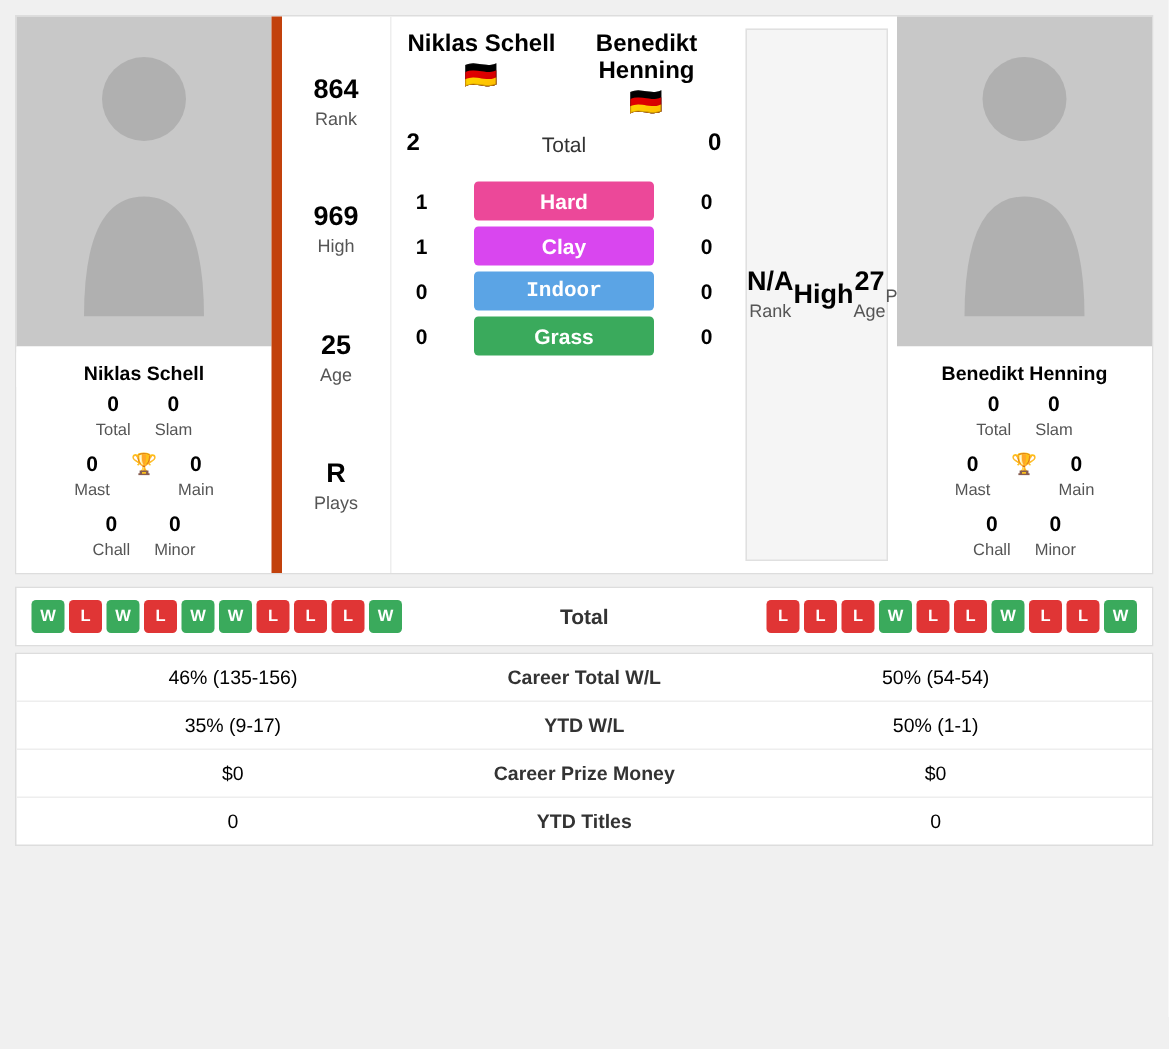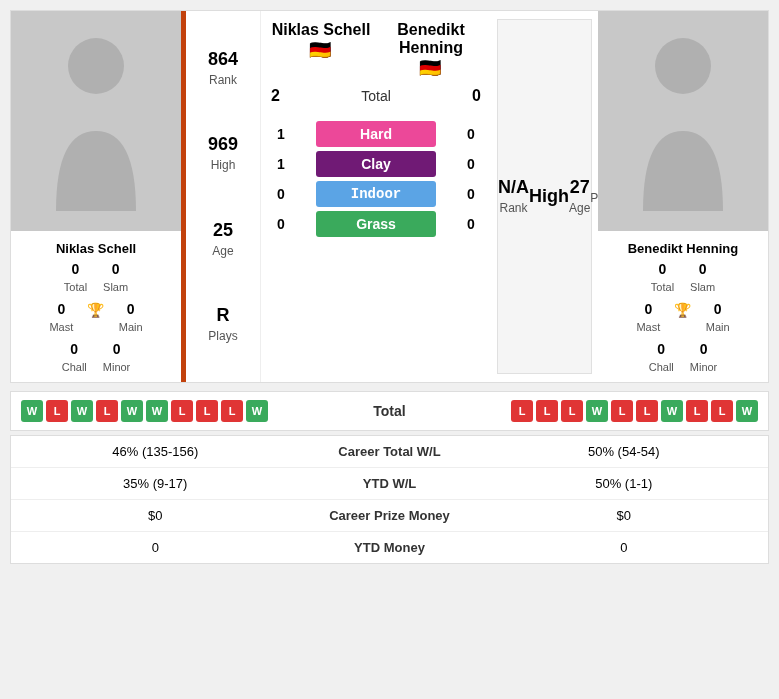--- a/index.html
+++ b/index.html
@@ -95,21 +95,21 @@
       padding: 5px 0;
       border: none;
       border-radius: 3px;
       color: white;
       font-size: 14px;
       font-weight: bold;
       text-align: center;
     }
 
     .surface-btn.hard { background: #ec4899; }
-    .surface-btn.clay { background: #701a75; }
+    .surface-btn.clay { background: #d946ef; }
     .surface-btn.indoor { background: #5ba4e5; font-family: Liberation Mono, monospace; }
     .surface-btn.grass { background: #3aaa5c; }
 
     .total-label {
       font-size: 14px;
       color: #333;
     }
 
     .total-score {
       font-size: 16px;
@@ -219,21 +219,21 @@
       width: 170px;
       flex-shrink: 0;
     }
 
     .col-mid-left {
       display: flex;
       flex-direction: column;
       align-items: center;
       justify-content: space-around;
       width: 110px;
-      border-left: 5px solid #c2410c;
+      border-left: 7px solid #c2410c;
       border-right: 1px solid #eee;
       padding: 15px 0;
     }
 
     .col-center {
       flex: 1;
       display: flex;
       flex-direction: column;
       align-items: center;
       padding: 10px 5px;
@@ -514,17 +514,17 @@
     <span class="center-label">YTD W/L</span>
     <span class="right-val">50% (1-1)</span>
   </div>
       <div class="stats-table-row">
     <span class="left-val">$0</span>
     <span class="center-label">Career Prize Money</span>
     <span class="right-val">$0</span>
   </div>
       <div class="stats-table-row">
     <span class="left-val">0</span>
-    <span class="center-label">YTD Money</span>
+    <span class="center-label">YTD Titles</span>
     <span class="right-val">0</span>
   </div>
     </div>
 </div>
 
 </body></html>

